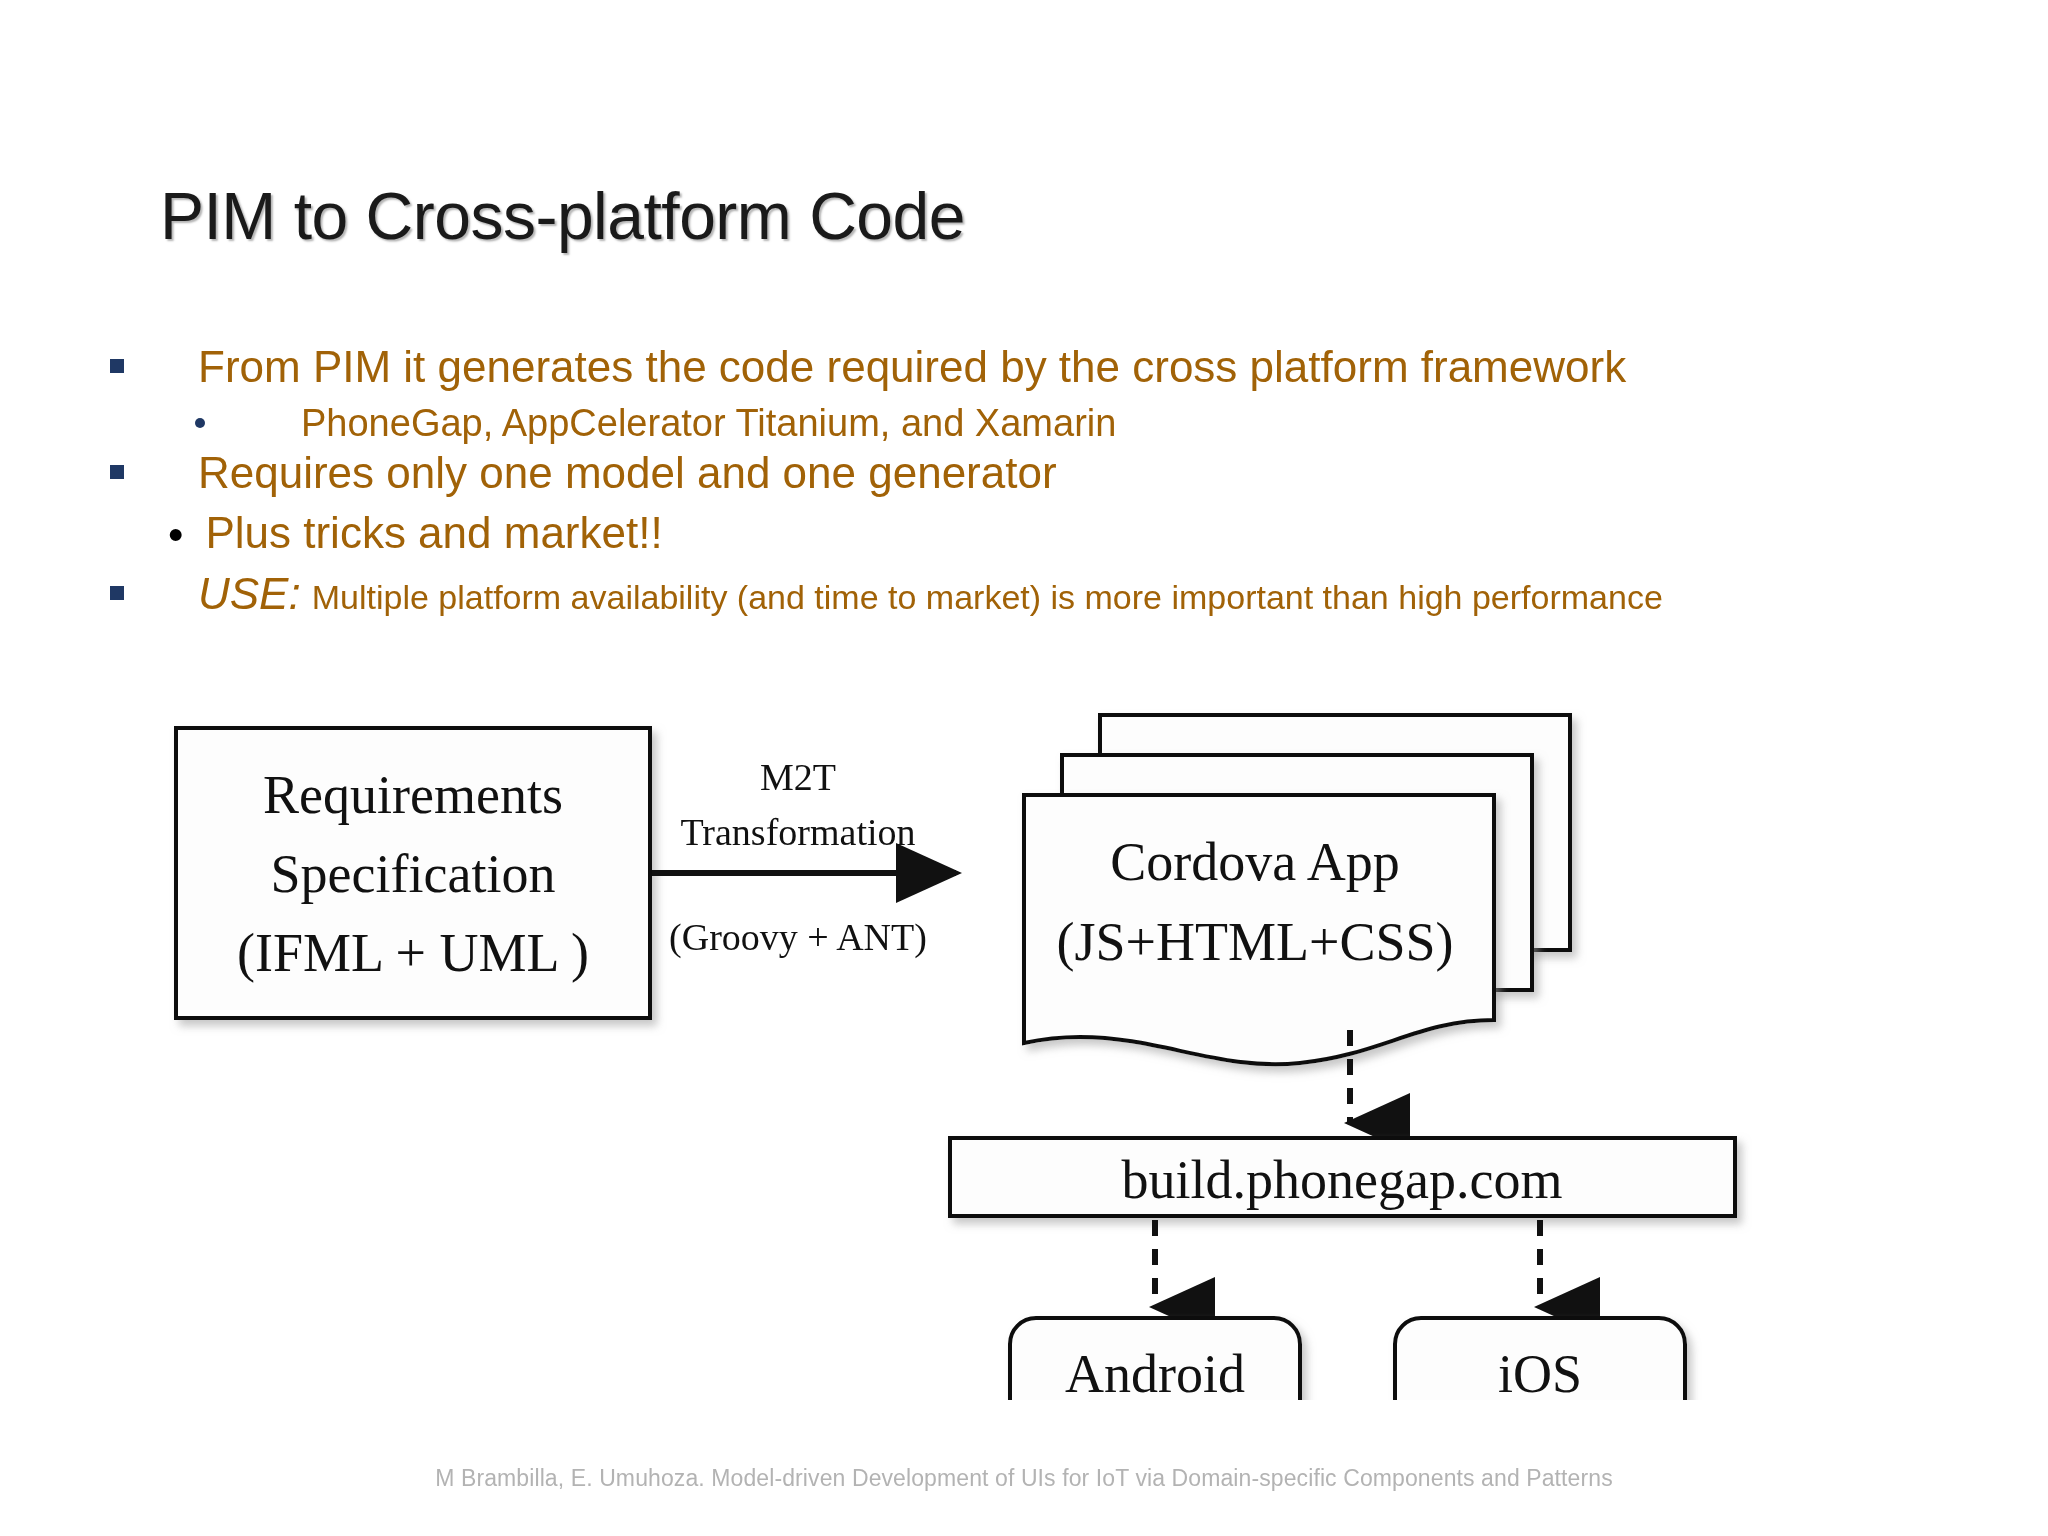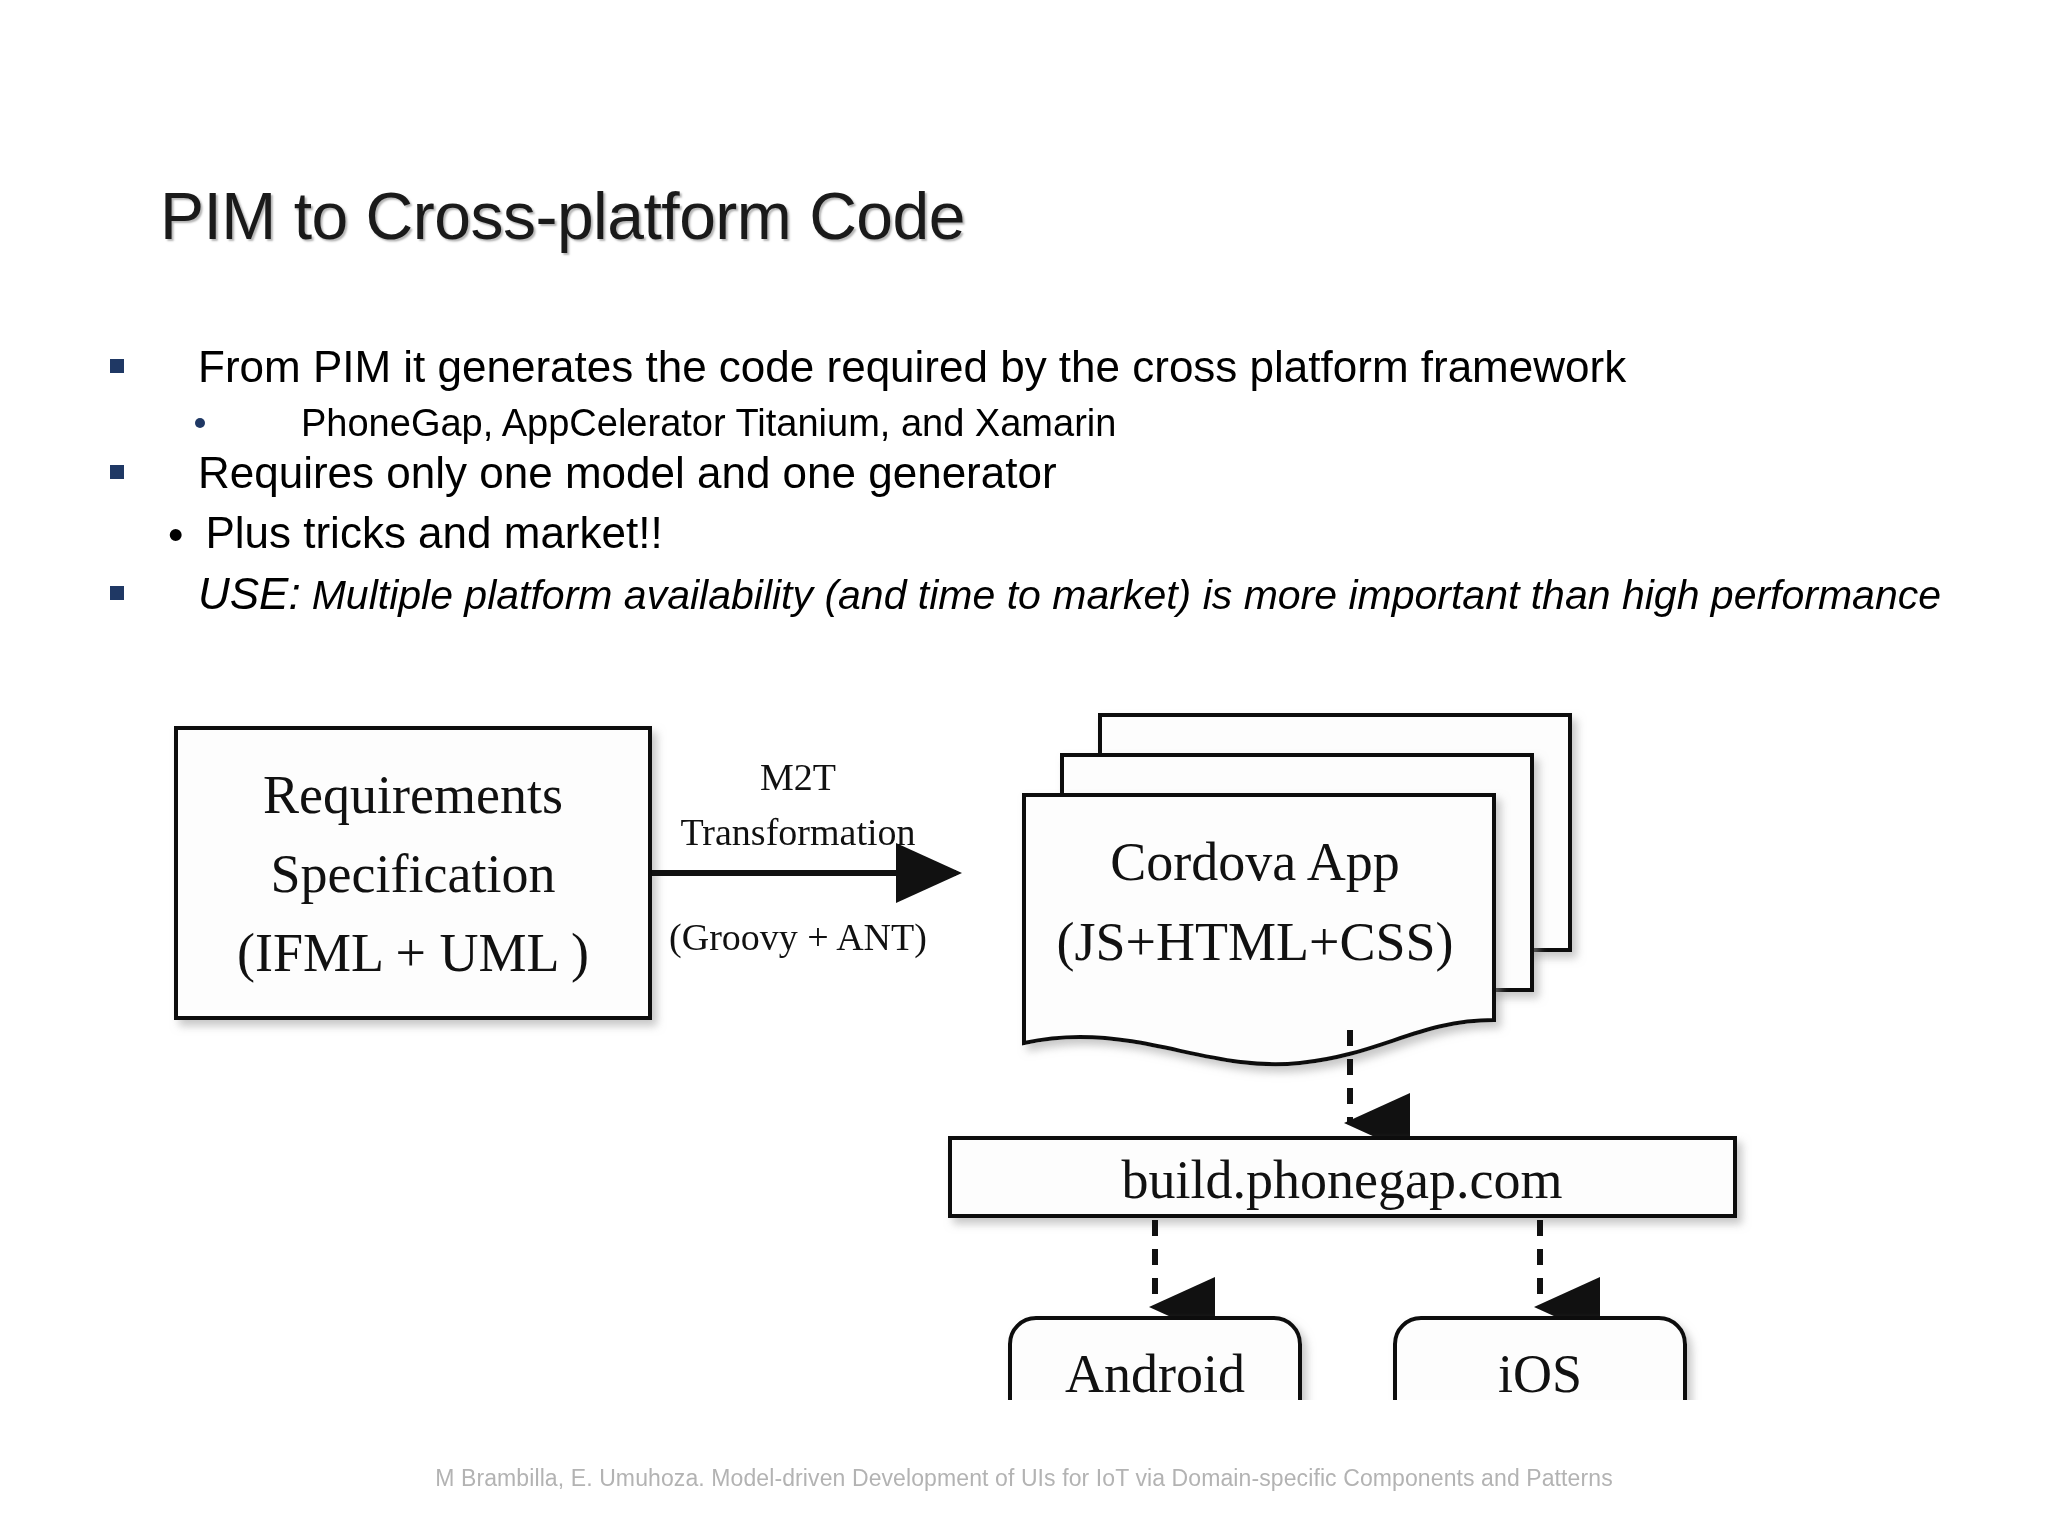--- a/index.html
+++ b/index.html
@@ -70,29 +70,29 @@
     line-height: 1;
     color: #000;
     flex: 0 0 auto;
     position: relative;
     top: 2px;
   }
 
   .bullet-text {
     font-size: 44px;
     line-height: 1.22;
-    color: #000000;
+    color: #a16207;
   }
   .lvl1 .gap   { display:inline-block; width: 74px; }
   .lvl2-dot .gap { display:inline-block; width: 96px; }
   .lvl2-bigdot .gap { display:inline-block; width: 22px; }
 
   .t-sub { font-size: 38px; }
   .t-use-label { font-size: 44px; font-style: italic; }
-  .t-use-rest { font-size: 41px; font-style: italic; }
+  .t-use-rest { font-size: 34px; }
 
   
   #diagram {
     position: absolute;
     left: 150px;
     top: 680px;
     width: 1760px;
     height: 720px;
   }
   #diagram svg { display:block; }

